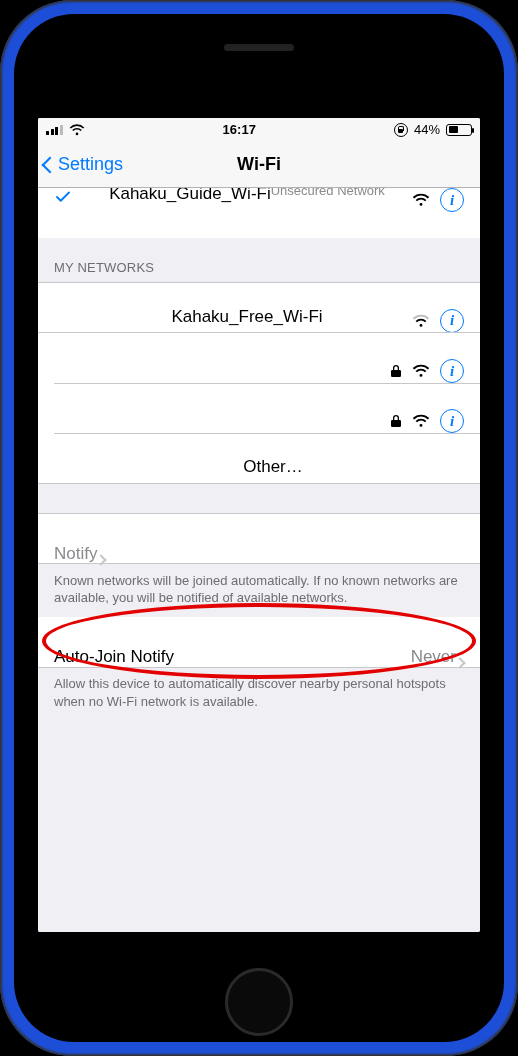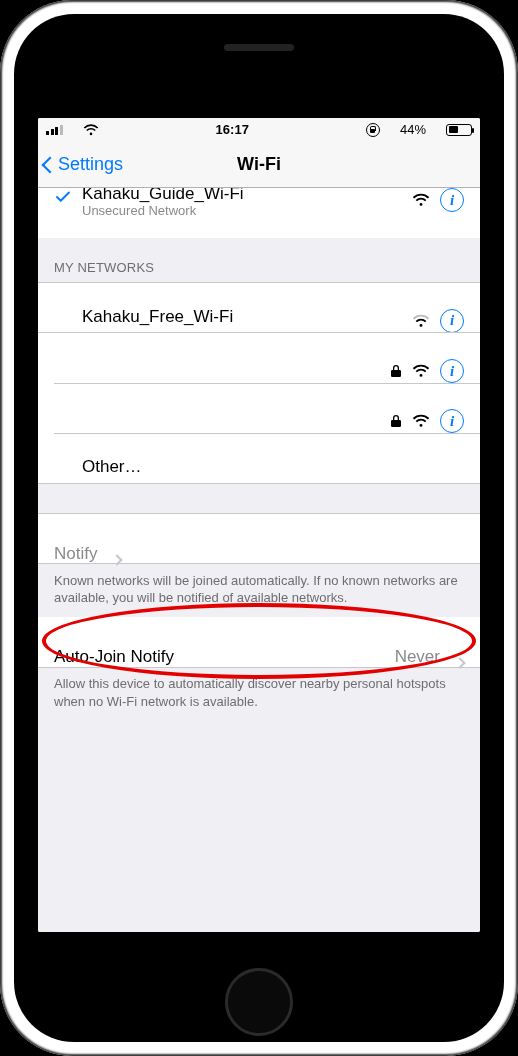--- a/index.html
+++ b/index.html
@@ -6,21 +6,21 @@
   body {
     background: #000;
     font-family: -apple-system, "Helvetica Neue", Helvetica, Arial, sans-serif;
     display: flex;
     align-items: center;
     justify-content: center;
     min-height: 1056px;
   }
   .phone {
     width: 518px; height: 1056px;
-    background: #ffffff;
+    background: #1d4ed8;
     border-radius: 72px;
     padding: 14px;
     position: relative;
     box-shadow: inset 0 0 2px 2px #333, 0 0 0 2px #000;
     text-decoration: underline;
   }
   .phone-inner {
     width: 100%; height: 100%;
     background: #000;
     border-radius: 60px;
@@ -58,21 +58,21 @@
     background: #f7f7f8;
     display: flex;
     align-items: center;
     justify-content: space-between;
     padding: 0 8px;
     font-size: 13px;
     font-weight: 500;
     color: #000;
     border-bottom: 0.5px solid rgba(0,0,0,0);
   }
-  .sb-left, .sb-right { display:flex; align-items:center; gap:20px; }
+  .sb-left, .sb-right { display:flex; align-items:center; gap:6px; }
   .sb-center { font-weight:600; }
   .cell-bars { display:flex; align-items:flex-end; gap:1.5px; height:11px;}
   .cell-bars span { width:3px; background:#000; border-radius:0.5px;}
   .cell-bars span:nth-child(1){height:4px;}
   .cell-bars span:nth-child(2){height:6px;}
   .cell-bars span:nth-child(3){height:8px;}
   .cell-bars span:nth-child(4){height:10px;background:#bbb;}
   .battery {
     width:26px;height:12px;border:1.2px solid #000;border-radius:3px;position:relative;display:flex;align-items:center;padding:1.5px;
   }
@@ -129,30 +129,30 @@
   }
   .footer-text {
     font-size:13px; color:#6d6d72;
     padding: 8px 16px 10px;
     line-height:1.35;
   }
   .check {
     width:18px;display:flex;justify-content:center;color:#007aff;margin-right:10px;font-size:20px;
   }
   .check svg{width:18px;height:18px;}
-  .net-main{flex:1;display:flex;flex-direction:column;justify-content:center;padding:6px 0;}
+  .net-main{flex:1;display:flex;flex-direction:row;justify-content:center;padding:6px 0;}
   .net-name{font-size:17px;line-height:1.15;}
   .net-sub{font-size:13px;color:#8a8a8e;line-height:1.1;}
   .net-ind{display:flex;align-items:center;gap:10px;}
   .info-btn{
     width:24px;height:24px;border:1.6px solid #007aff;border-radius:50%;
     color:#007aff;display:flex;align-items:center;justify-content:center;
     font-family: Georgia, "Times New Roman", serif;font-style:italic;font-weight:bold;font-size:15px;
   }
-  .detail-val{color:#8a8a8e;font-size:17px;margin-right:16px;}
+  .detail-val{color:#8a8a8e;font-size:17px;margin-right:0;}
   .disclosure{width:8px;height:8px;border-right:2px solid #c7c7cc;border-top:2px solid #c7c7cc;transform:rotate(45deg);}
 
   .connected-partial {
     height:42px; overflow:hidden; align-items:flex-start; padding-top:0;
   }
   .connected-partial .net-main{margin-top:-10px;}
 
   .spinner{width:16px;height:16px;position:relative;display:inline-block;}
   .spinner span{position:absolute;left:7px;top:0;width:2px;height:5px;background:#8e8e93;border-radius:1px;transform-origin:1px 8px;}
 

